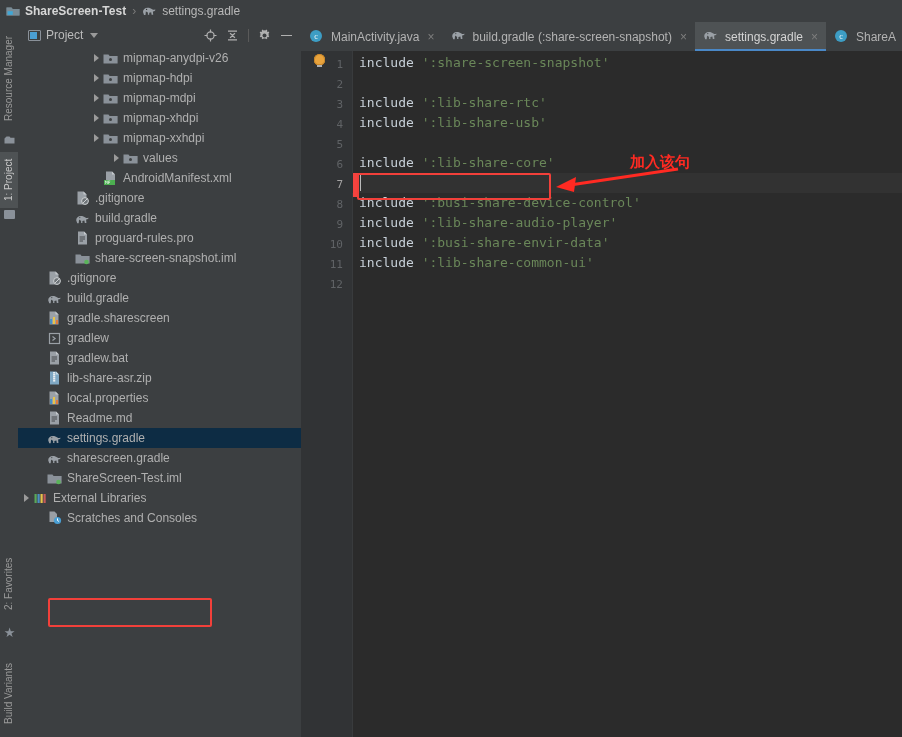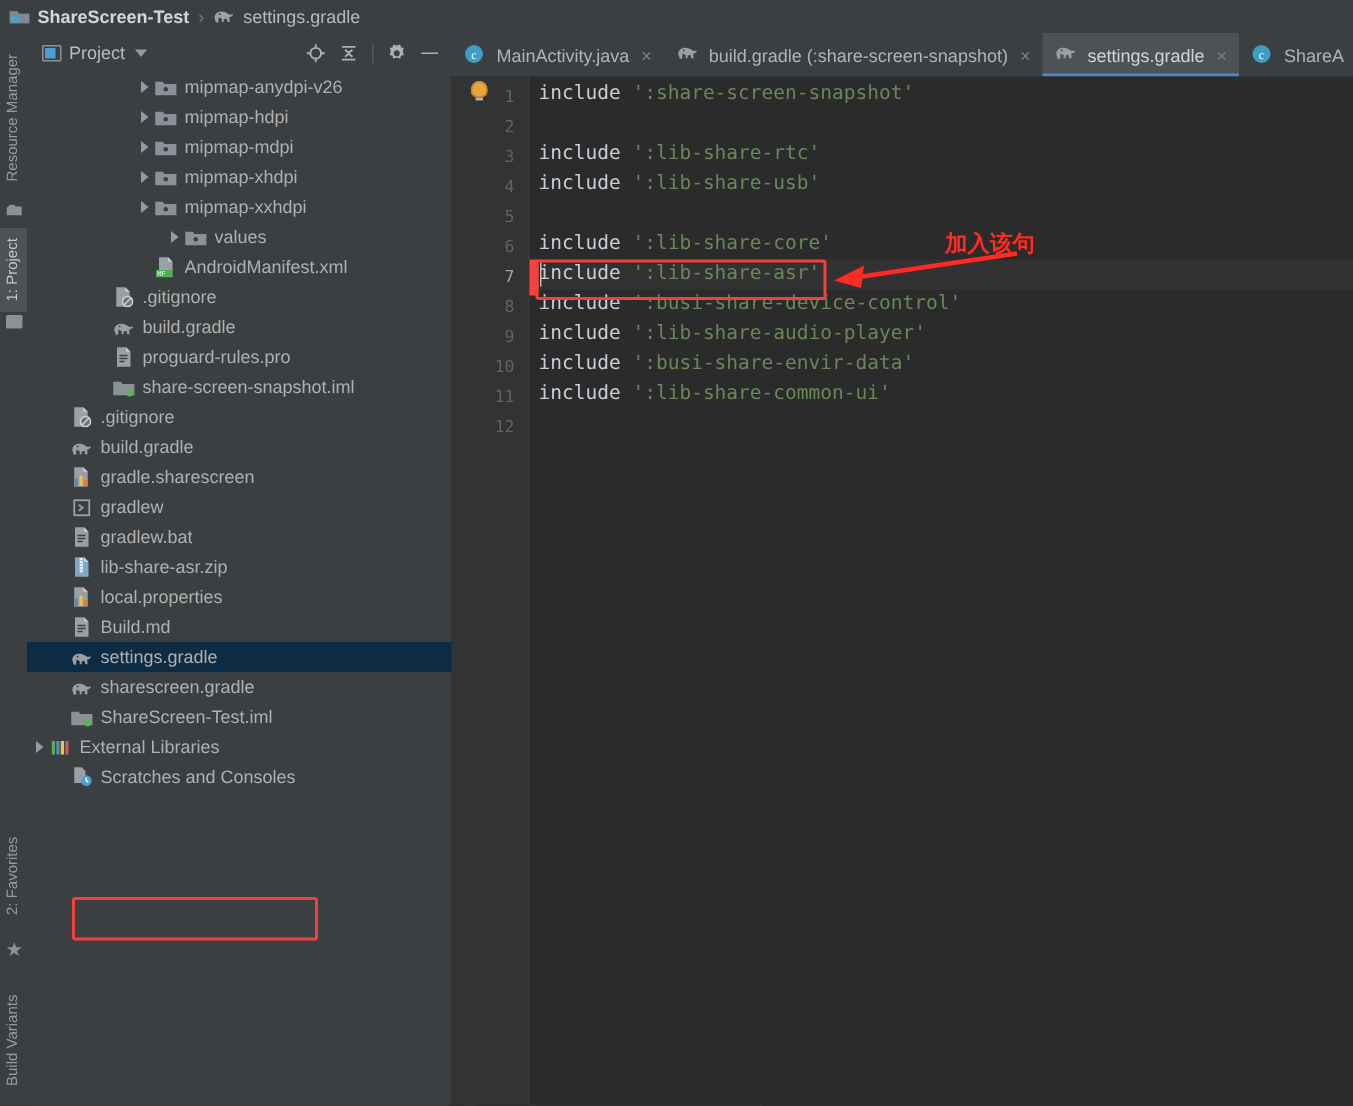--- a/index.html
+++ b/index.html
@@ -392,21 +392,21 @@
             </svg></span>
           <span class="lbl">local.properties</span>
         </div>
         <div class="row" style="padding-left: 20px;">
           <span class="arrow blank"></span>
           <span class="ico"><svg width="15" height="14" viewBox="0 0 15 14">
               <path d="M3 0.5h6l3 3v10H3z" fill="#9aa0a6"></path>
               <path d="M9 0.5v3h3" fill="#c6cacd"></path>
               <path d="M4.6 6h5.4M4.6 8h5.4M4.6 10h3.4" stroke="#3c3f41" stroke-width="0.9"></path>
             </svg></span>
-          <span class="lbl">Build.md</span>
+          <span class="lbl">Readme.md</span>
         </div>
         <div class="row selected" style="padding-left: 20px;">
           <span class="arrow blank"></span>
           <span class="ico"><svg width="16" height="12" viewBox="0 0 16 12">
               <path d="M1.2 7.2c0-2.5 2-4.3 4.6-4.3 2 0 3.4.7 4.6 1.6.9.7 2 .6 2.6.2.5-.3.7.4.3.9-.5.6-1.3 1-2.2 1l.3 3.3h-1.6l-.4-2.4c-.6.3-1.3.5-2 .5v1.9H6.1V7.7c-.9-.2-1.6-.7-2-1.3L3.7 10.2H2.2z" fill="#9aa0a6"></path>
               <circle cx="4.8" cy="4.6" r="0.6" fill="#3c3f41"></circle>
             </svg></span>
           <span class="lbl">settings.gradle</span>
         </div>
         <div class="row" style="padding-left: 20px;">
@@ -501,21 +501,20 @@
       </div>
     <div class="gutter-border"></div>
     <div class="curline-bg"></div>
     <div class="errorstripe"></div>
     <div class="codearea" id="codearea">
         <div class="cline" style="top: 2px;"><span class="kw">include</span> <span class="str">':share-screen-snapshot'</span></div>
         <div class="cline" style="top: 22px;"></div>
         <div class="cline" style="top: 42px;"><span class="kw">include</span> <span class="str">':lib-share-rtc'</span></div>
         <div class="cline" style="top: 62px;"><span class="kw">include</span> <span class="str">':lib-share-usb'</span></div>
         <div class="cline" style="top: 102px;"><span class="kw">include</span> <span class="str">':lib-share-core'</span></div>
-        <div class="cline" style="top: 122px;"><span class="kw">include</span> <span class="str">':lib-share-asr'</span></div>
         <div class="cline" style="top: 142px;"><span class="kw">include</span> <span class="str">':busi-share-device-control'</span></div>
         <div class="cline" style="top: 162px;"><span class="kw">include</span> <span class="str">':lib-share-audio-player'</span></div>
         <div class="cline" style="top: 182px;"><span class="kw">include</span> <span class="str">':busi-share-envir-data'</span></div>
         <div class="cline" style="top: 202px;"><span class="kw">include</span> <span class="str">':lib-share-common-ui'</span></div>
         <div class="cline" style="top: 222px;"></div>
       </div>
     <div class="caret"></div>
     <div class="bulb"></div>
   </div>
 

